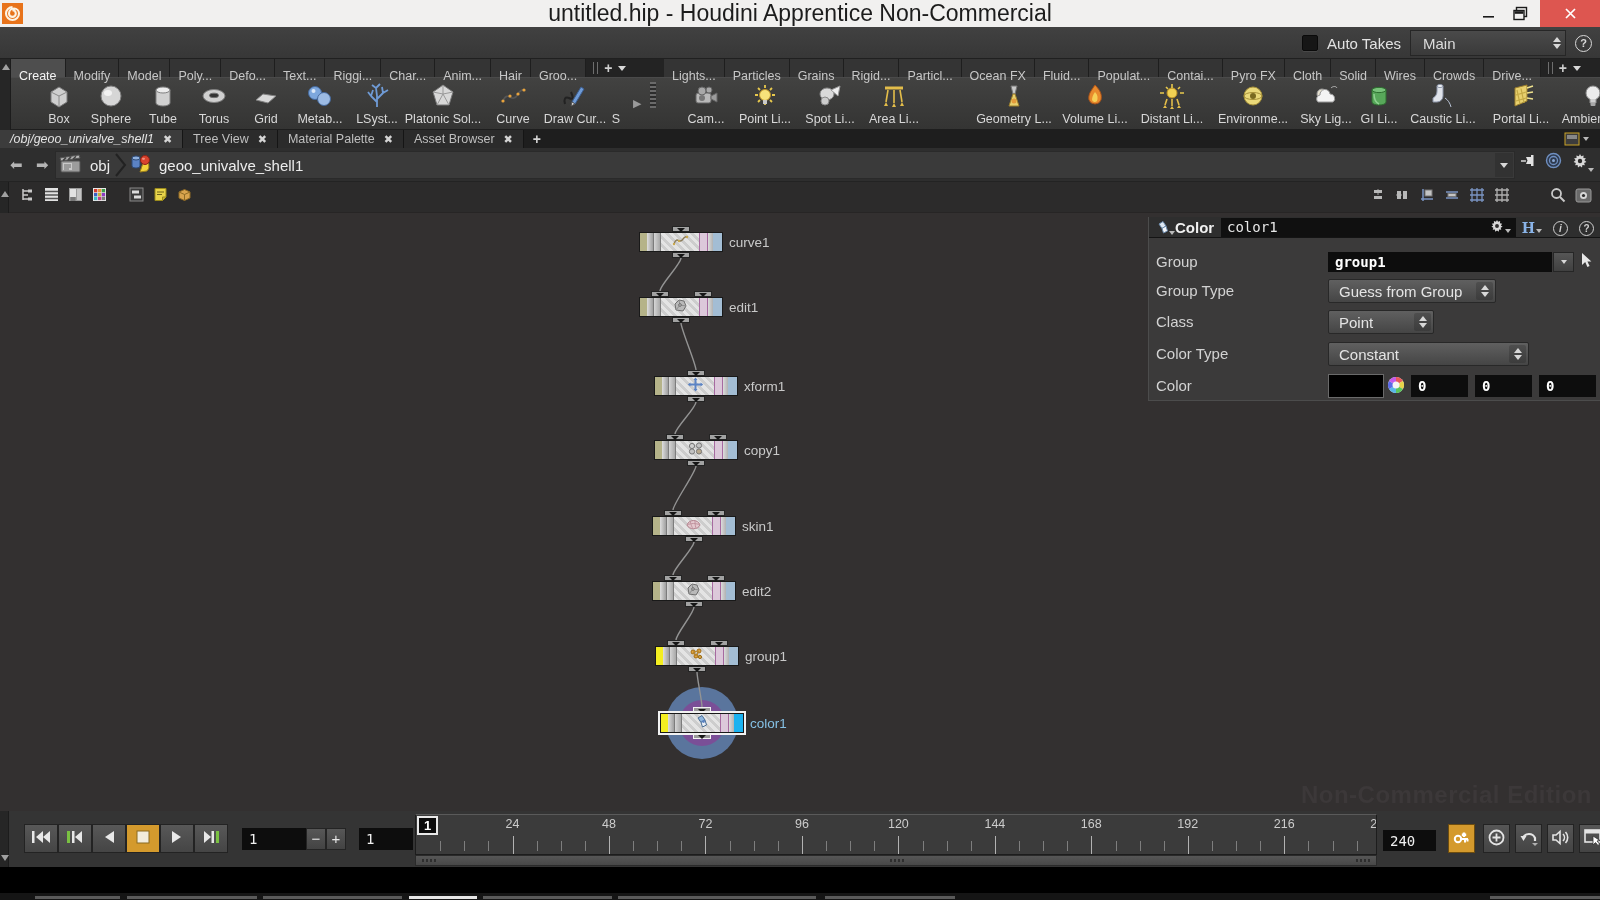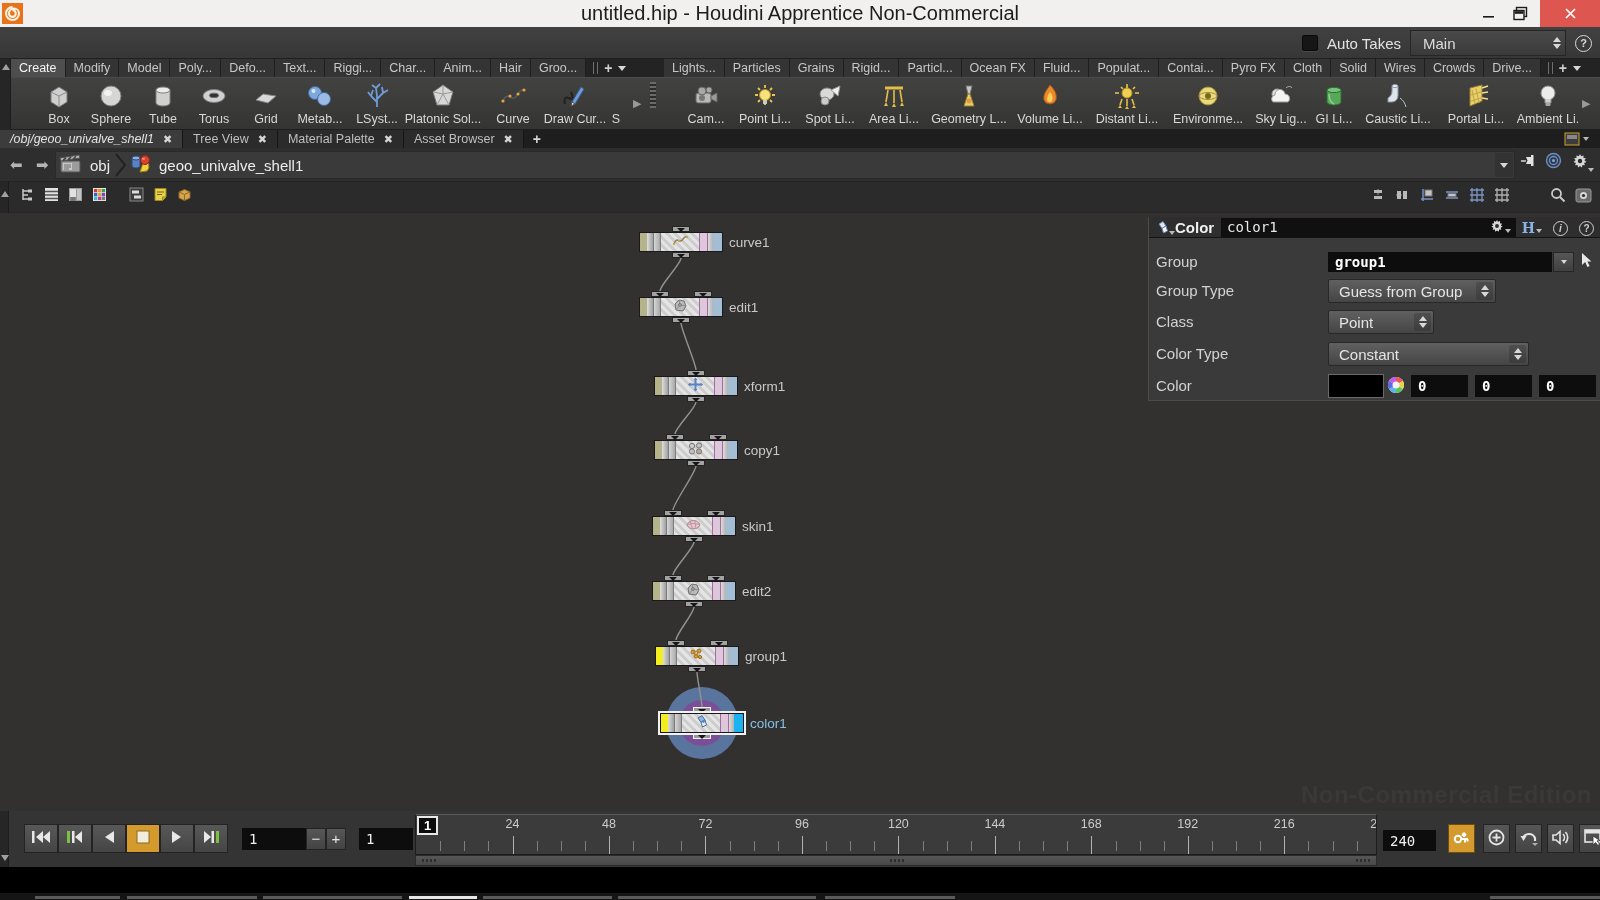--- a/index.html
+++ b/index.html
@@ -3,21 +3,21 @@
 <meta charset="utf-8">
 <style>
   * { margin:0; padding:0; box-sizing:border-box; }
   html,body { width:1600px; height:900px; overflow:hidden; background:#000; }
   #app { position:relative; width:1600px; height:900px; font-family:"Liberation Sans","DejaVu Sans",sans-serif; color:#d6d6d6; font-size:13px; }
   .mono { font-family:"DejaVu Sans Mono","Liberation Mono",monospace; }
 
   
   #titlebar { position:absolute; left:0; top:0; width:1600px; height:27px; background:#f1f0ef; }
   #houdini-logo { position:absolute; left:2px; top:3px; width:21px; height:21px; }
-  #window-title { position:absolute; left:0; top:0; width:1600px; height:27px; text-align:center; line-height:27px; color:#1c1c1c; font-size:20px; }
+  #window-title { position:absolute; left:0; top:0; width:1600px; height:27px; text-align:center; line-height:27px; color:#1c1c1c; font-size:23px; }
   .wbtn { position:absolute; top:0; height:27px; display:flex; align-items:center; justify-content:center; }
   #btn-min { left:1465px; width:46px; }
   #btn-max { left:1500px; width:40px; }
   #btn-close { left:1540px; width:60px; background:#dd5650; }
 
   
   #menubar { position:absolute; left:0; top:27px; width:1600px; height:32px; background:linear-gradient(#414141,#373737); border-bottom:1px solid #202020; display:flex; align-items:center; padding-left:14px; }
   .menu-item { padding:0 7px; font-size:15px; color:#ececec; height:32px; line-height:32px; }
   #menu-right { position:absolute; right:8px; top:0; height:32px; display:flex; align-items:center; gap:9px; }
   #autotakes-box { width:16px; height:16px; background:#161616; border:1px solid #0a0a0a; border-radius:2px; box-shadow:0 1px 0 rgba(255,255,255,.08); }
@@ -28,21 +28,21 @@
   #help-circle { width:17px; height:17px; border:1.5px solid #d9d9d9; border-radius:50%; color:#d9d9d9; font-size:11px; font-weight:bold; text-align:center; line-height:15px; }
 
   
   #shelf { position:absolute; left:0; top:59px; width:1600px; height:71px; background:#2c2c2c; }
   #shelf-tabs-bg { position:absolute; left:11px; top:0; width:1589px; height:18px; background:#232323; }
   #shelf-tools-bg { position:absolute; left:11px; top:18px; width:1589px; height:53px; background:linear-gradient(#424241,#343433); border-top:1px solid #4a4a4a; border-bottom:1px solid #1e1e1e; }
   .edge-strip { position:absolute; background:#262626; border-right:1px solid #1c1c1c; }
   #shelf-strip { left:0; top:0; width:11px; height:71px; }
   .shelf-set { position:absolute; top:0; height:71px; }
   .shelf-tabs { display:flex; height:18px; align-items:stretch; position:relative; }
-  .shelf-tab { padding:0 8px; font-size:12.5px; line-height:18px; color:#c7c7c7; background:#343434; border-right:1px solid #1e1e1e; white-space:nowrap; }
+  .shelf-tab { padding:8px 8px; font-size:12.5px; line-height:18px; color:#c7c7c7; background:#343434; border-right:1px solid #1e1e1e; white-space:nowrap; }
   .shelf-tab.active { background:#4e4e4e; color:#f4f4f4; }
   .tab-extras { display:flex; align-items:center; gap:6px; padding:0 7px; color:#cfcfcf; }
   .shelf-tools { display:flex; height:53px; padding-left:20px; position:relative; }
   .tool { display:flex; flex-direction:column; align-items:center; padding-top:4px; }
   .tool .ticon { width:30px; height:30px; display:flex; align-items:center; justify-content:center; }
   .tool .tlabel { font-size:12.5px; color:#d8d8d8; white-space:nowrap; margin-top:1px; }
   .overflow-arrow { color:#9a9a9a; font-size:11px; align-self:center; margin:0 2px; }
   #shelf-divider { position:absolute; left:648px; top:2px; width:10px; height:67px; display:flex; align-items:center; justify-content:center; }
   .grip { width:6px; height:26px; background:repeating-linear-gradient(#6a6a6a 0 2px, #2c2c2c 2px 4px); }
 
@@ -385,21 +385,21 @@
             <div class="tool" style="width: 72px;">
               <span class="ticon">
                 <svg width="28" height="28" viewBox="0 0 28 28">
                   <path d="M5 6 L23 6" stroke="#e3bd4a" stroke-width="3"></path>
                   <path d="M8 8 L6 20 M14 8 L14 21 M20 8 L22 20" stroke="#e3bd4a" stroke-width="1.6"></path>
                   <path d="M6 20 L4 24 L8 24 Z M14 21 L12 25 L16 25 Z M22 20 L20 24 L24 24 Z" fill="#e3bd4a"></path>
                 </svg>
               </span>
               <span class="tlabel">Area Li...</span>
             </div>
-            <div class="tool" style="width: 78px;">
+            <div class="tool" style="width: 78px; margin-left: 45px;">
               <span class="ticon">
                 <svg width="28" height="28" viewBox="0 0 28 28">
                   <path d="M11 4 L17 4 L15 12 L13 12 Z" fill="#c9c9c9" stroke="#777"></path>
                   <path d="M13 12 L15 12 L19 24 L9 24 Z" fill="#e8d06e" stroke="#9c7f2c"></path>
                   <circle cx="14" cy="19" r="2.5" fill="#e49b3b"></circle>
                 </svg>
               </span>
               <span class="tlabel">Geometry L...</span>
             </div>
             <div class="tool" style="width: 84px;">

